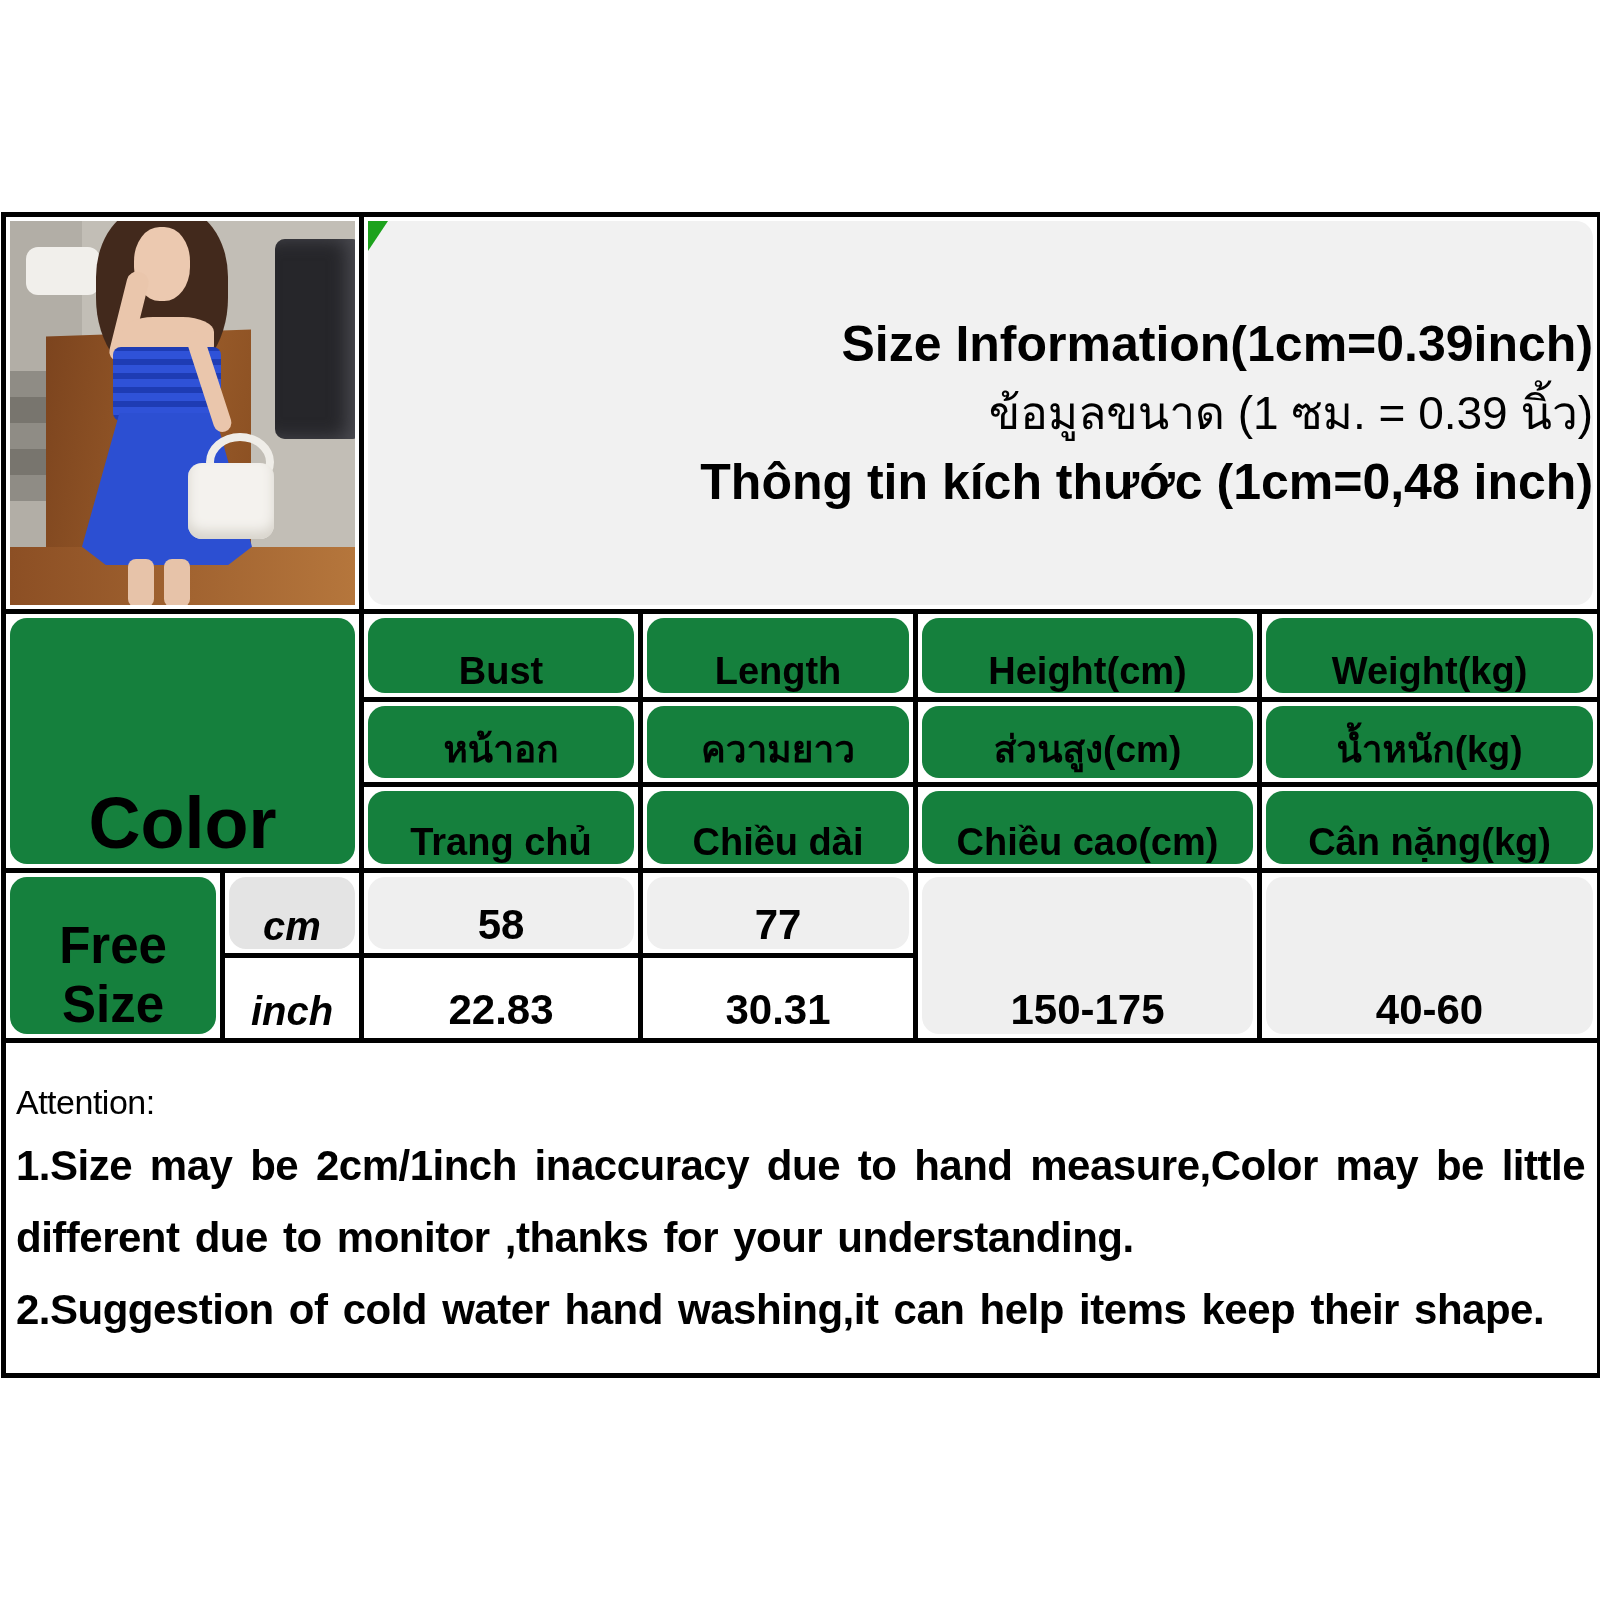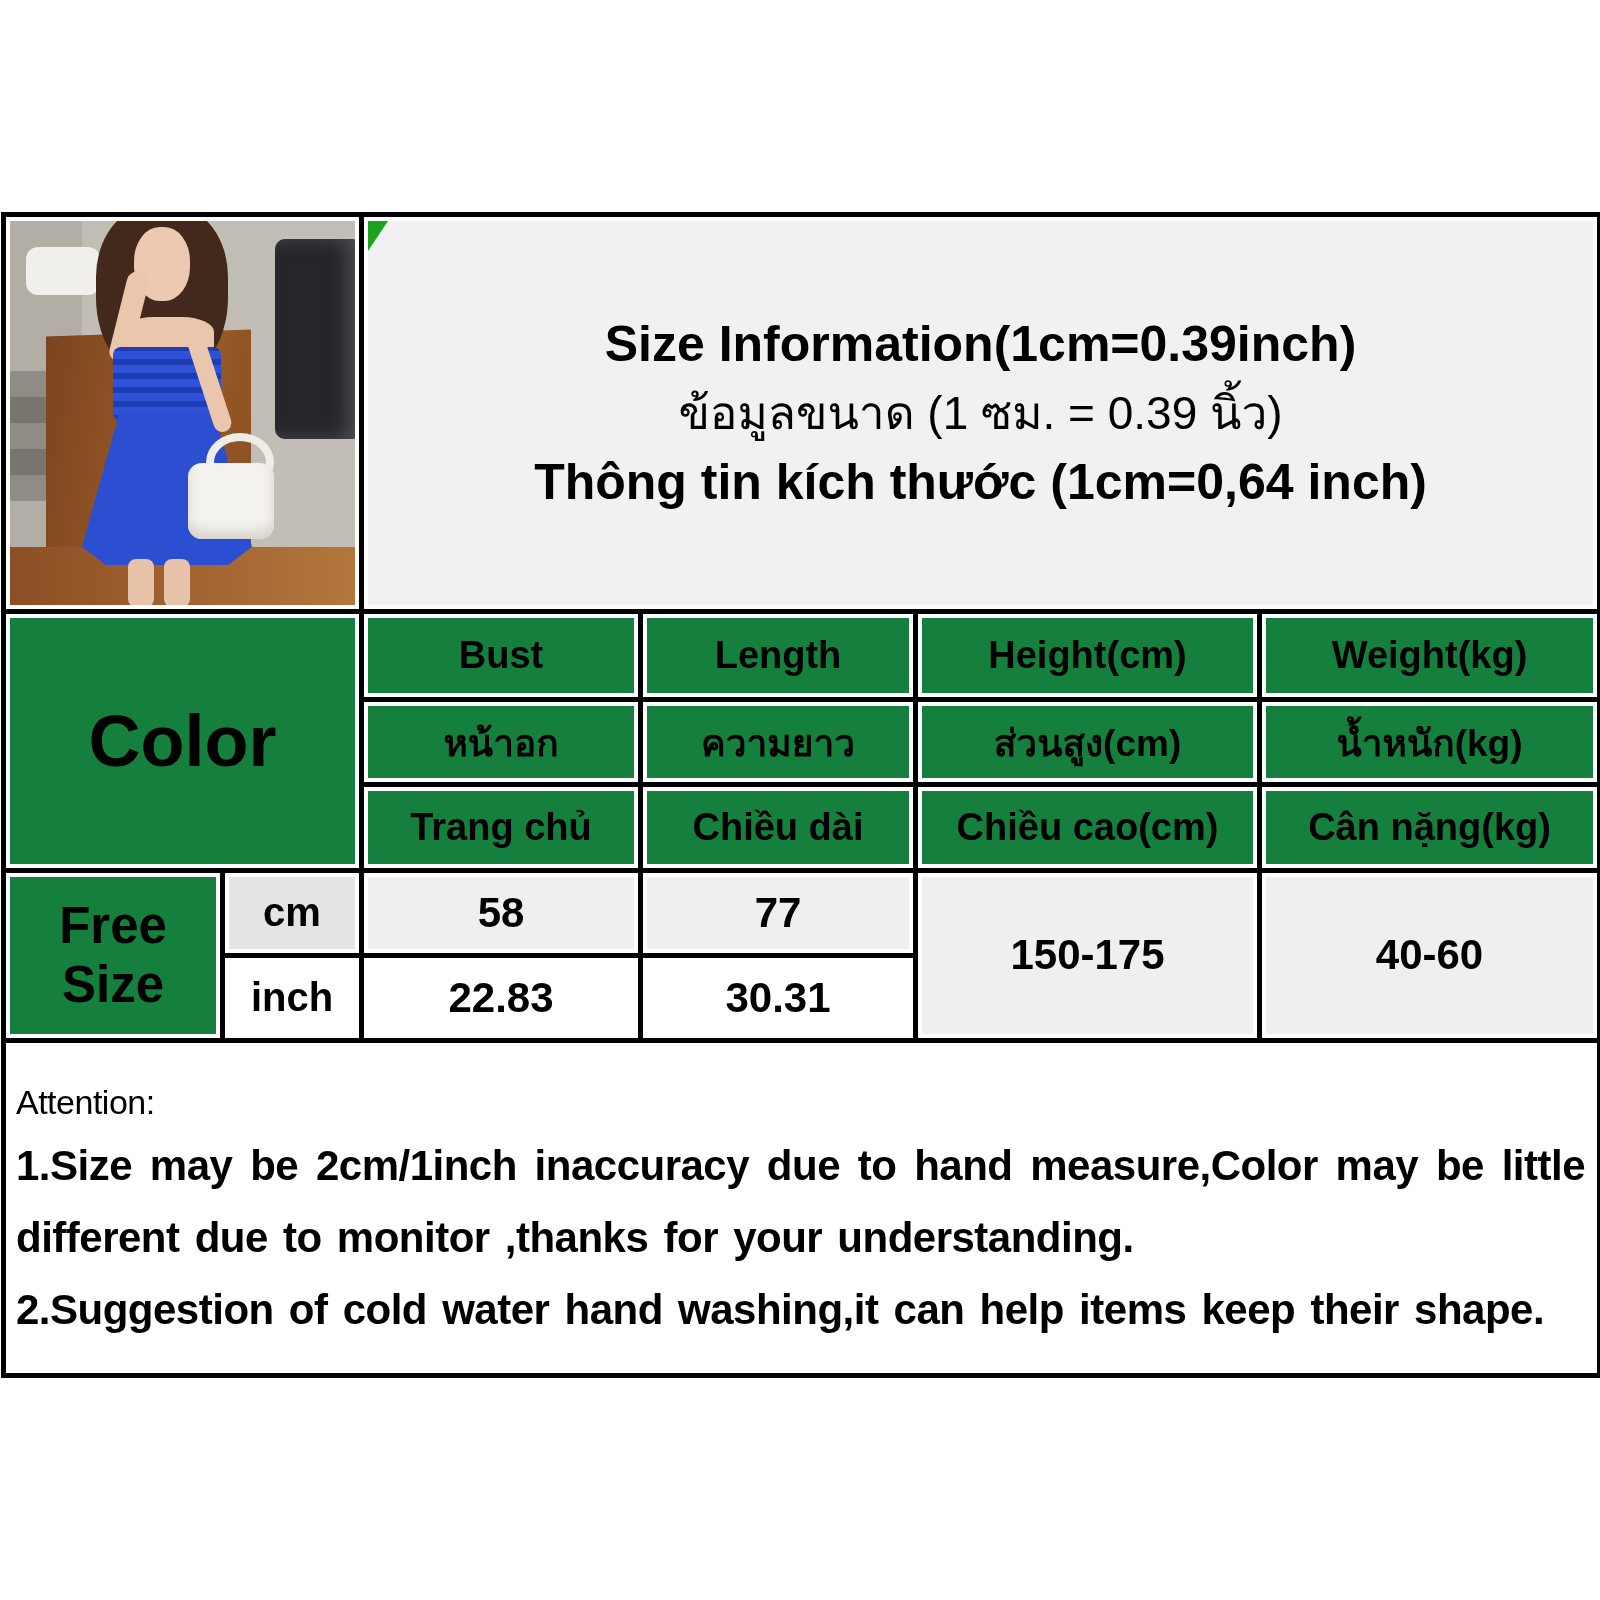--- a/index.html
+++ b/index.html
@@ -3,22 +3,22 @@
 <meta charset="utf-8">
 <style>
   html,body{margin:0;padding:0;background:#ffffff;}
   body{width:1600px;height:1600px;position:relative;overflow:hidden;
        font-family:"Liberation Sans","DejaVu Sans",sans-serif;color:#000;}
 
   
   .sheet{position:absolute;left:1px;top:212px;width:1597px;height:1166px;
          border-collapse:collapse;table-layout:fixed;}
   .sheet td{border:5px solid #000;background:#fff;padding:4px;vertical-align:middle;overflow:hidden;}
-  .fill{width:100%;height:100%;display:flex;align-items:center;justify-content:center;
-        box-sizing:border-box;text-align:center;}
+  .fill{width:100%;height:100%;display:flex;align-items:flex-end;justify-content:center;
+        box-sizing:border-box;text-align:center;border-radius:17px;}
   .fill-gray{background:#15803d;}
   .fill-mid{background:#e4e4e4;}
   .fill-light{background:#efefef;}
   .fill-title{background:#f1f1f1;flex-direction:column;}
   .fill-white{background:#ffffff;}
 
   
   .title-cell{position:relative;}
   .t-line1{font-size:50px;font-weight:bold;line-height:1.38;}
   .t-line2{font-size:46px;font-weight:normal;line-height:1.5;}
@@ -27,21 +27,21 @@
        border-top:30px solid #1ca21c;border-right:20px solid transparent;}
 
   
   .size-big{font-size:72px;font-weight:bold;}
   .hdr{font-size:38px;font-weight:bold;}
   .hdr-th{font-size:37px;font-weight:bold;}
   .hdr-vi{font-size:38px;font-weight:bold;}
 
   
   .freesize{font-size:51px;font-weight:bold;}
-  .unit{font-size:40px;font-weight:bold;}
+  .unit{font-size:40px;font-weight:bold;font-style:italic;}
   .val{font-size:42px;font-weight:bold;}
 
   
   .attn-cell{vertical-align:top;}
   .attn-wrap{padding:6px 8px 0 6px;}
   .attn-h{font-size:34px;font-weight:normal;letter-spacing:-0.5px;line-height:1.6;}
   .attn-p{font-size:42px;font-weight:bold;letter-spacing:-0.5px;line-height:1.72;
           margin:0;text-align:justify;word-spacing:4px;}
 
   
@@ -109,21 +109,21 @@
         <div class="ph-bag-handle"></div>
         <div class="ph-bag"></div>
         <div class="ph-leg1"></div>
         <div class="ph-leg2"></div>
       </div>
     </td>
     <td colspan="4" class="title-cell">
       <div class="fill fill-title">
         <div class="t-line1">Size Information(1cm=0.39inch)</div>
         <div class="t-line2">ข้อมูลขนาด (1 ซม. = 0.39 นิ้ว)</div>
-        <div class="t-line3">Thông tin kích thước (1cm=0,64 inch)</div>
+        <div class="t-line3">Thông tin kích thước (1cm=0,48 inch)</div>
       </div>
       <div class="corner-marker"></div>
     </td>
   </tr>
 
   <tr style="height:88px">
     <td colspan="2" rowspan="3">
       <div class="fill fill-gray size-big">Color</div>
     </td>
     <td>

